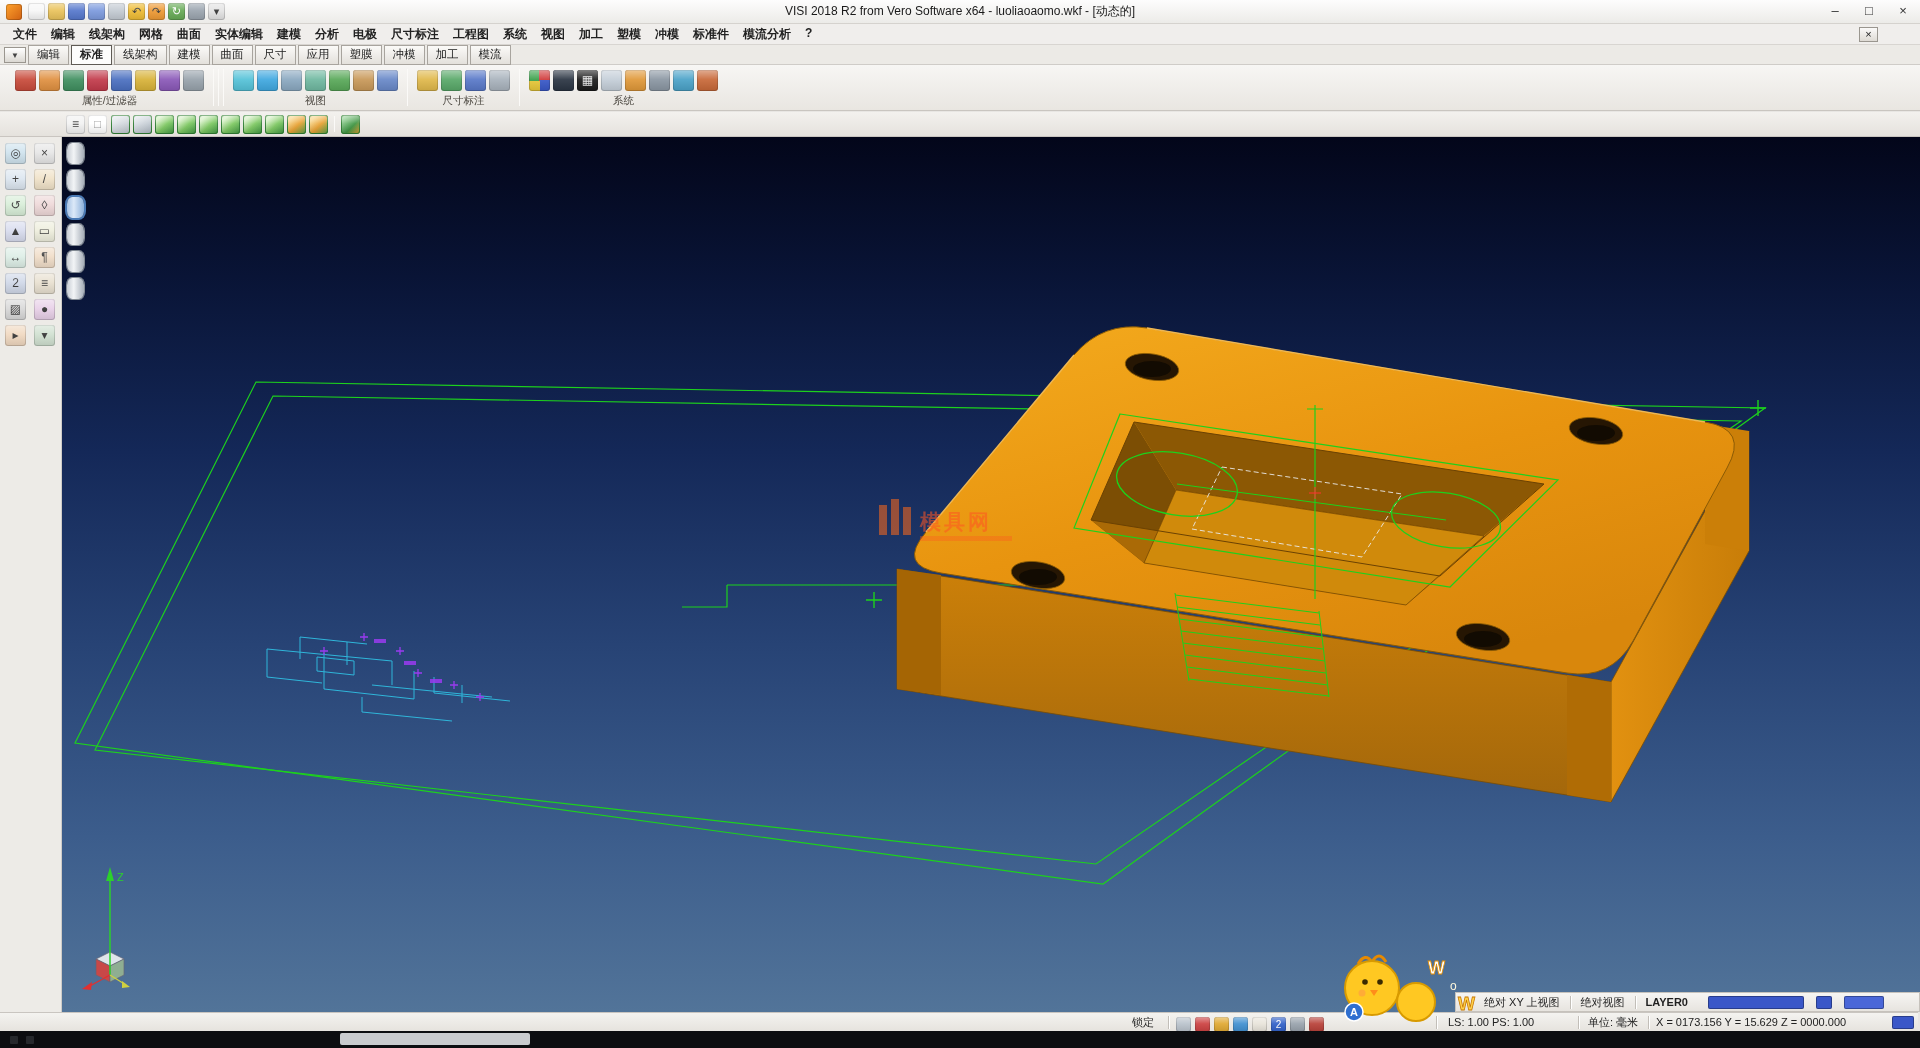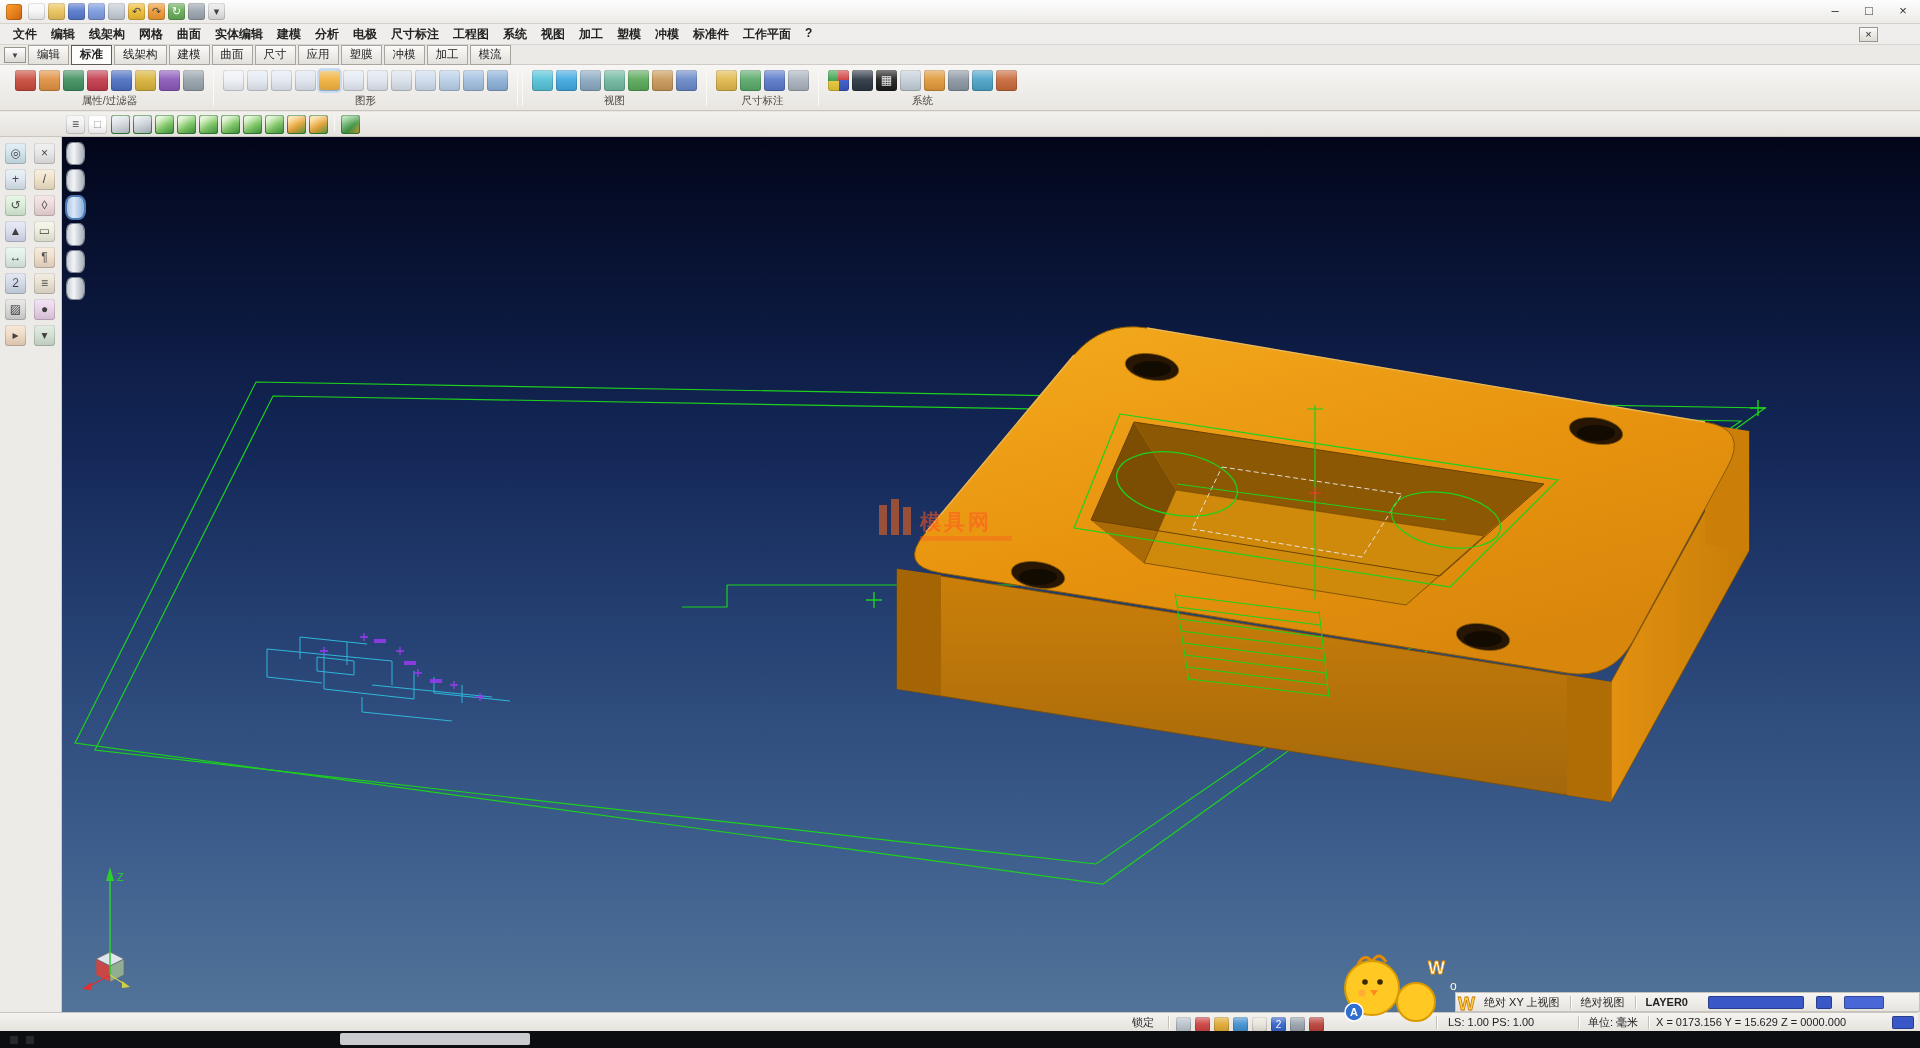--- a/index.html
+++ b/index.html
@@ -118,20 +118,21 @@
       <span class="icon16" style="background: rgb(233, 194, 90);"></span>
       <span class="icon16" style="background: rgb(85, 119, 204);"></span>
       <span class="icon16" style="background: rgb(123, 153, 221);"></span>
       <span class="icon16" style="background: rgb(195, 202, 210);"></span>
       <span class="icon16" style="background: rgb(238, 187, 51);">↶</span>
       <span class="icon16" style="background: rgb(238, 153, 51);">↷</span>
       <span class="icon16" style="background: rgb(102, 170, 85); color: rgb(255, 255, 255);">↻</span>
       <span class="icon16" style="background: rgb(154, 164, 174);"></span>
       <span class="icon16" style="background: rgb(227, 227, 227);">▾</span>
     </span>
+  <div class="title-text">VISI 2018 R2 from Vero Software x64 - luoliaoaomo.wkf - [动态的]</div>
   <div class="win-controls">
     <span class="win-btn">–</span>
     <span class="win-btn">□</span>
     <span class="win-btn">×</span>
   </div>
 </div>
 
 <div class="menubar">
   <span class="menu-list">
       <span class="menu-item">文件</span>
@@ -144,21 +145,21 @@
       <span class="menu-item">分析</span>
       <span class="menu-item">电极</span>
       <span class="menu-item">尺寸标注</span>
       <span class="menu-item">工程图</span>
       <span class="menu-item">系统</span>
       <span class="menu-item">视图</span>
       <span class="menu-item">加工</span>
       <span class="menu-item">塑模</span>
       <span class="menu-item">冲模</span>
       <span class="menu-item">标准件</span>
-      <span class="menu-item">工作平面</span>
+      <span class="menu-item">模流分析</span>
       <span class="menu-item">?</span>
     </span>
   <span class="child-close">×</span>
 </div>
 
 <div class="tabsbar">
   <span class="caret-btn">▼</span>
   <span class="tab-list">
       <span class="tab">编辑</span>
       <span class="tab active">标准</span>
@@ -182,37 +183,20 @@
         <span class="icon20" style="background: rgb(63, 143, 95);"></span>
         <span class="icon20" style="background: rgb(194, 58, 74);"></span>
         <span class="icon20" style="background: rgb(74, 111, 192);"></span>
         <span class="icon20" style="background: rgb(216, 178, 56);"></span>
         <span class="icon20" style="background: rgb(138, 88, 184);"></span>
         <span class="icon20" style="background: rgb(151, 162, 171);"></span>
       </div>
     <div class="tg-caption">属性/过滤器</div>
   </div>
   <div class="tsep"></div>
-  <div class="tgroup">
-    <div class="tg-icons">
-        <span class="icon20" style="background: rgb(238, 241, 246);"></span>
-        <span class="icon20" style="background: rgb(228, 233, 242);"></span>
-        <span class="icon20" style="background: rgb(228, 233, 242);"></span>
-        <span class="icon20" style="background: rgb(223, 229, 239);"></span>
-        <span class="icon20 active" style="background: rgb(242, 177, 60);"></span>
-        <span class="icon20" style="background: rgb(228, 233, 242);"></span>
-        <span class="icon20" style="background: rgb(223, 229, 239);"></span>
-        <span class="icon20" style="background: rgb(217, 225, 236);"></span>
-        <span class="icon20" style="background: rgb(205, 220, 238);"></span>
-        <span class="icon20" style="background: rgb(185, 207, 232);"></span>
-        <span class="icon20" style="background: rgb(162, 192, 224);"></span>
-        <span class="icon20" style="background: rgb(139, 176, 216);"></span>
-      </div>
-    <div class="tg-caption">图形</div>
-  </div>
   <div class="tsep"></div>
   <div class="tsep"></div>
   <div class="tgroup">
     <div class="tg-icons">
         <span class="icon20" style="background: rgb(84, 194, 216);"></span>
         <span class="icon20" style="background: rgb(63, 168, 224);"></span>
         <span class="icon20" style="background: rgb(138, 168, 192);"></span>
         <span class="icon20" style="background: rgb(111, 184, 160);"></span>
         <span class="icon20" style="background: rgb(88, 168, 88);"></span>
         <span class="icon20" style="background: rgb(200, 152, 88);"></span>

